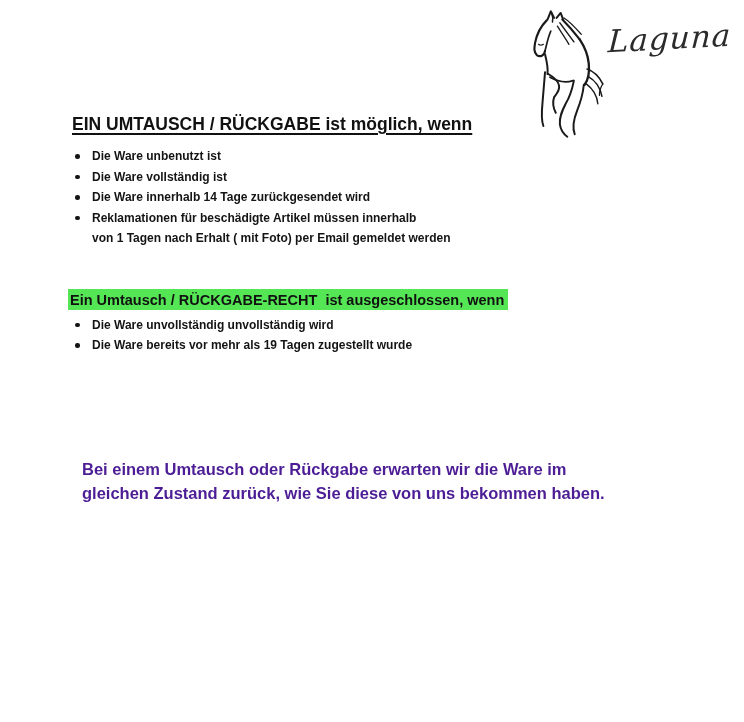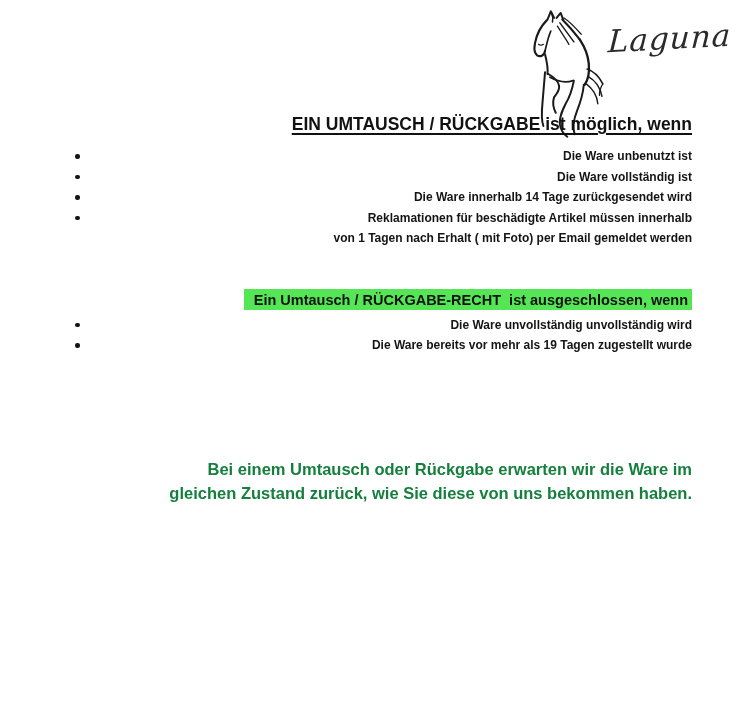--- a/index.html
+++ b/index.html
@@ -41,21 +41,20 @@
     letter-spacing: 1px;
     white-space: nowrap;
   }
 
   
   .doc {
     position: absolute;
     left: 72px;
     top: 114px;
     width: 620px;
-    text-align: right;
   }
   .main-heading {
     font-size: 17.5px;
     font-weight: bold;
     color: #111;
     text-decoration: underline;
     text-decoration-thickness: 2px;
     text-underline-offset: 3px;
     margin: 0 0 11px 0;
     white-space: pre-wrap;
@@ -85,29 +84,29 @@
     background: #141414;
   }
   .excl-heading-row {
     margin: 40px 0 5px -4px;
   }
   .excl-heading {
     display: inline-block;
     font-size: 14.5px;
     font-weight: bold;
     color: #111;
-    padding: 3px 4px 2px 10px;
+    padding: 3px 4px 2px 2px;
     white-space: pre-wrap;
   }
   .closing {
     margin: 101px 0 0 10px;
     font-size: 16.5px;
     font-weight: bold;
     line-height: 24px;
-    color: #15803d;
+    color: #4c1d95;
     white-space: pre-wrap;
   }
 </style>
 </head>
 <body>
 
 <div class="logo">
   <svg class="horse" viewBox="0 0 100 160" fill="none" stroke="#1a1a1a" stroke-linecap="round" stroke-linejoin="round">
 
     <path d="M30,14 L34,4 L38,12" stroke-width="2.4"></path>

